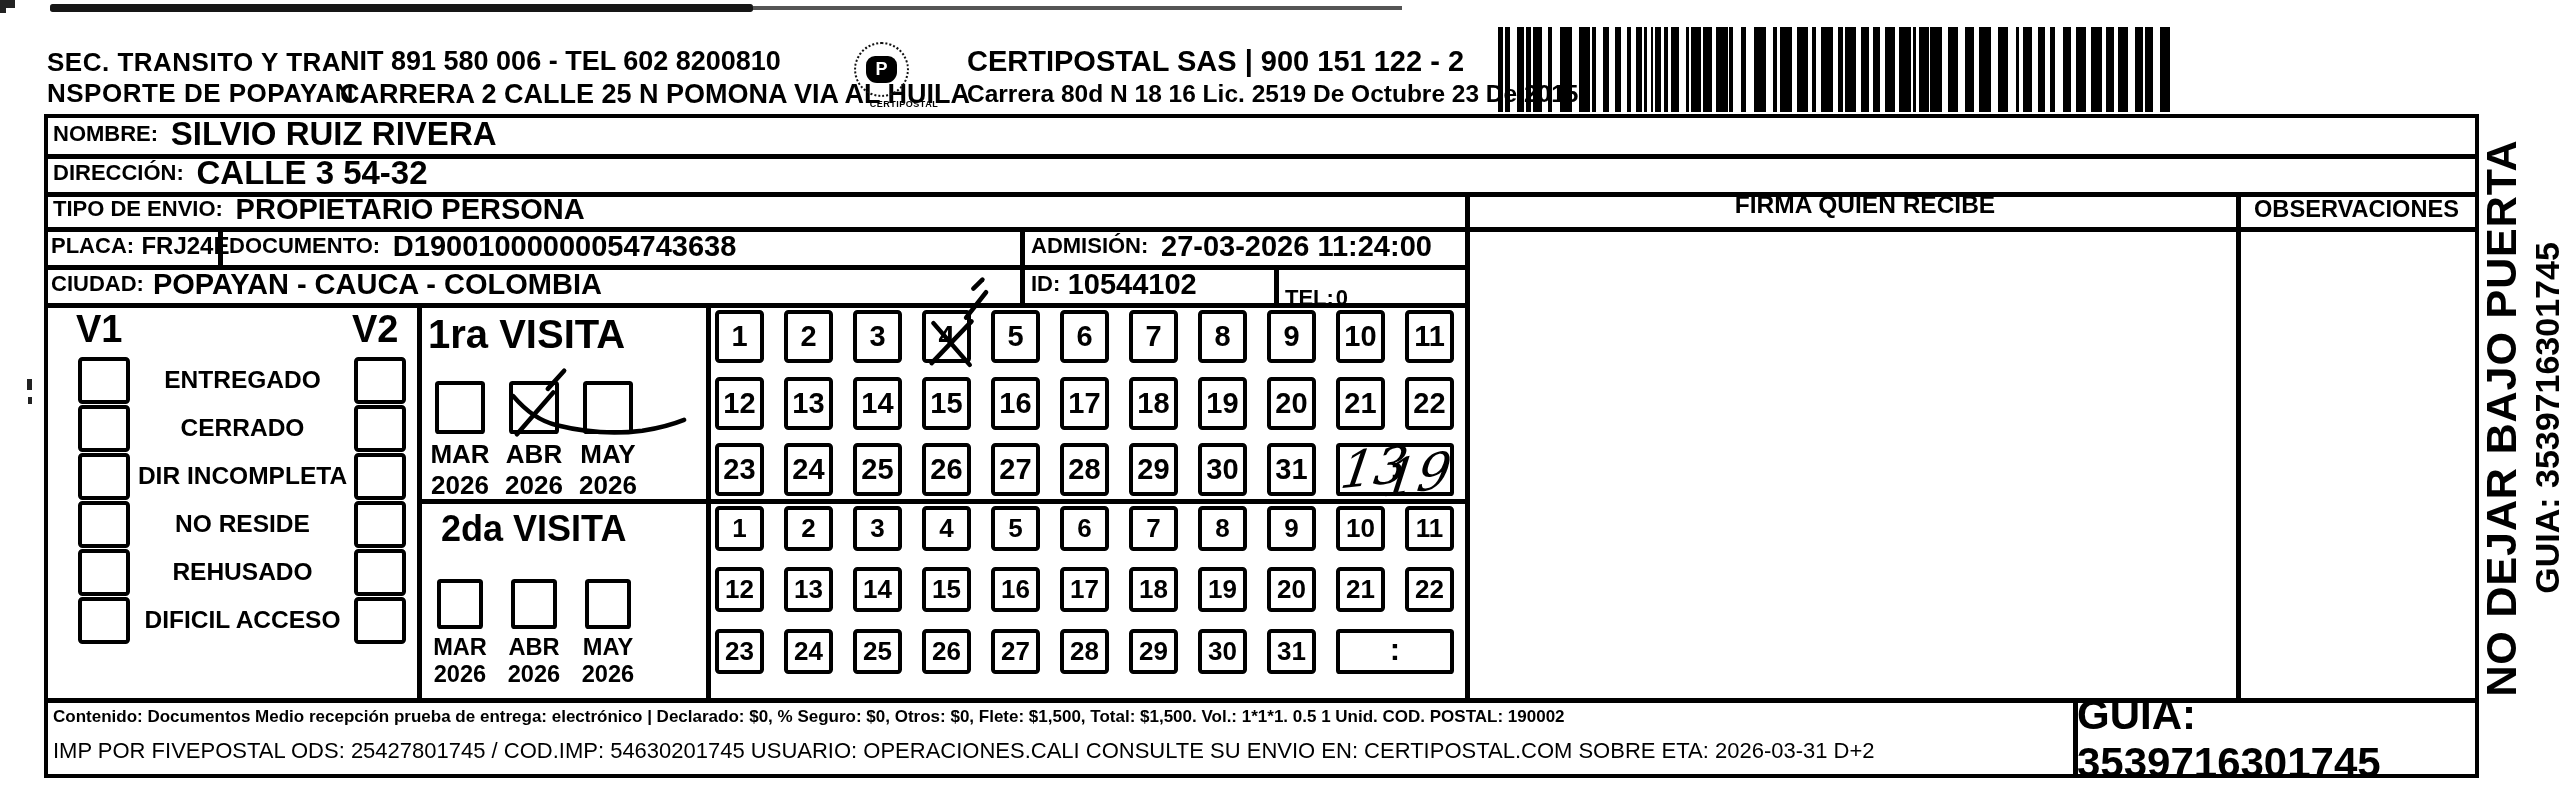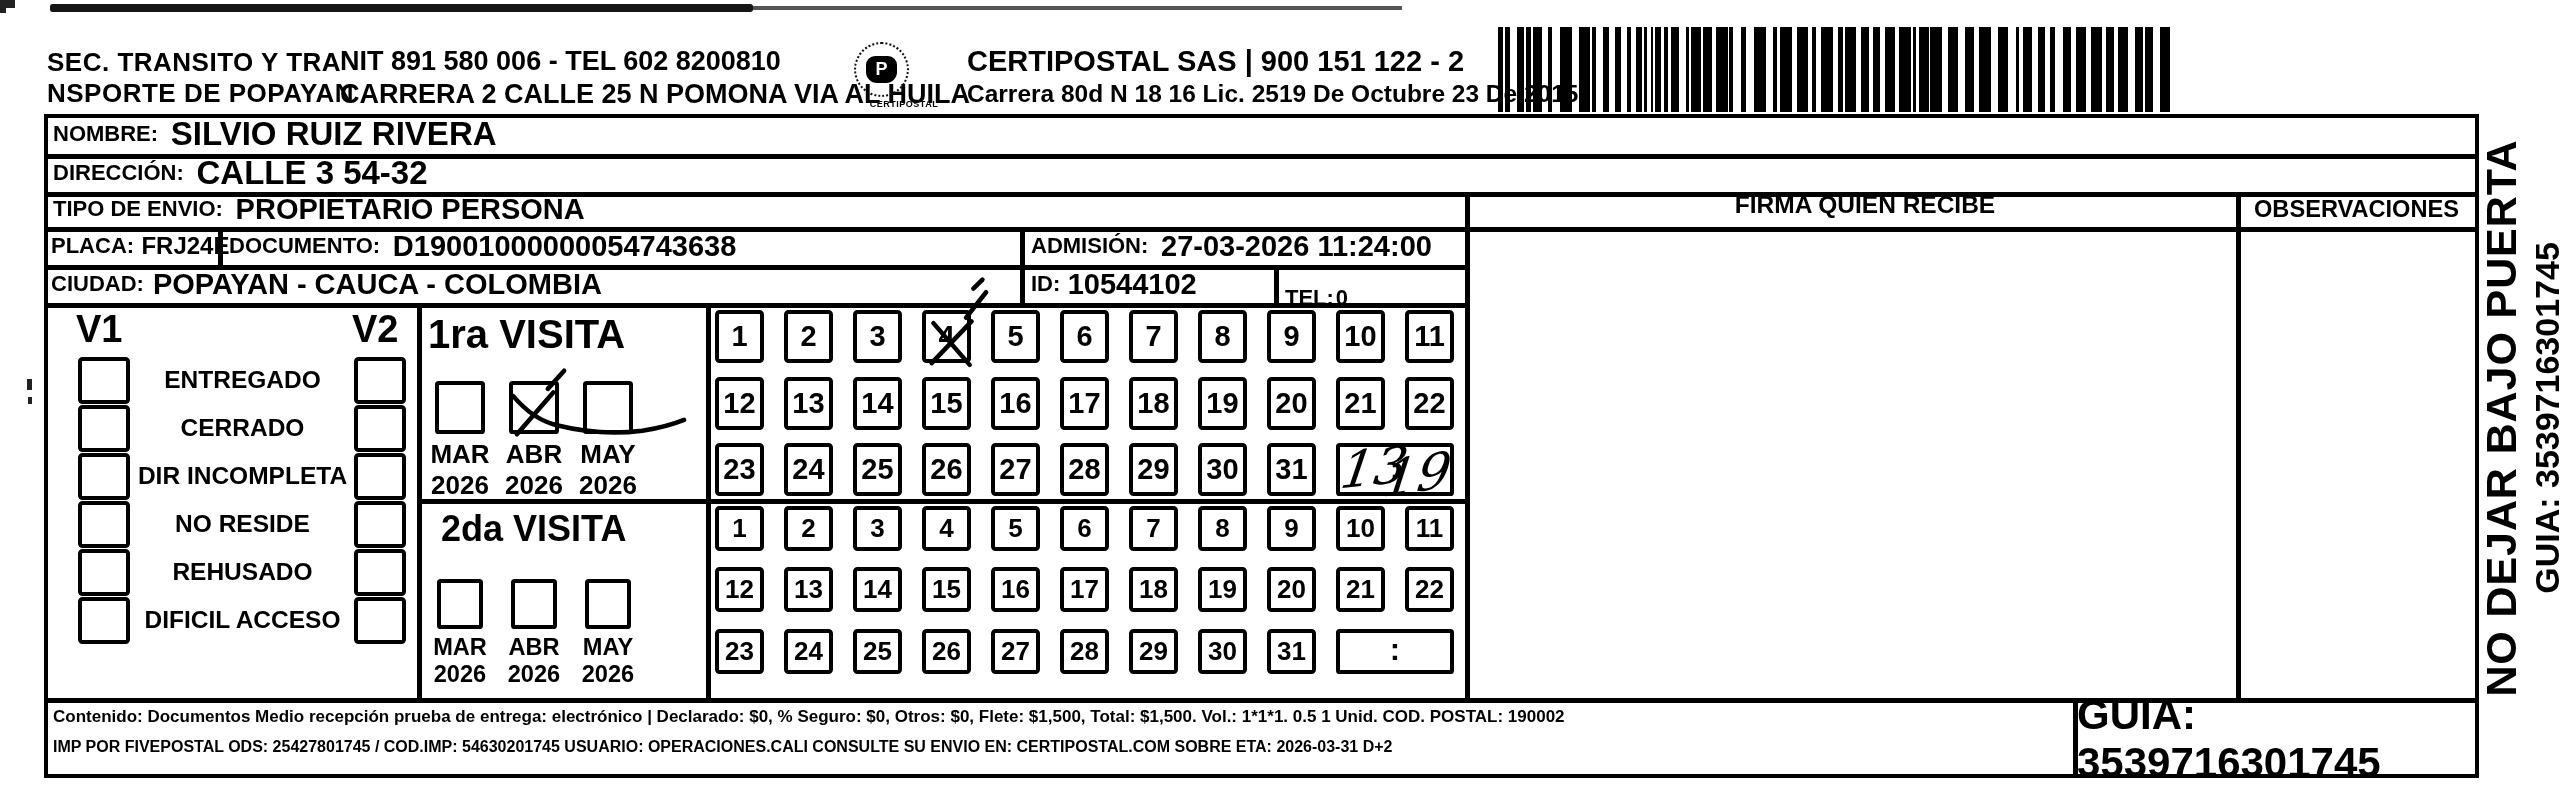--- a/index.html
+++ b/index.html
@@ -60,21 +60,21 @@
      text-align:center;font-size:31px;font-weight:700;}
   .hand{position:absolute;font-family:"DejaVu Serif", serif;font-style:italic;font-weight:400;
      font-size:51px;line-height:1;transform:skewX(-14deg) rotate(-6deg);}
   .hand.hh{left:1.8px;top:-5.4px;}
   .hand.mm{right:0px;top:1.8px;transform:skewX(-16deg) rotate(-9deg);}
   
   svg.ink{position:absolute;overflow:visible;pointer-events:none;}
   svg.ink path{stroke:#000;stroke-width:5px;fill:none;stroke-linecap:round;}
   
   .foot1{font-size:17px;font-weight:600;white-space:nowrap;}
-  .foot2{font-size:16px;font-weight:700;white-space:nowrap;}
+  .foot2{font-size:22px;font-weight:400;white-space:nowrap;}
   .guiacell{position:absolute;display:flex;align-items:center;justify-content:center;
      font-size:42px;font-weight:700;}
   
   .side{position:absolute;left:2478px;top:113px;width:96px;height:610px;}
   .side-inner{position:absolute;left:0;top:0;width:610px;height:96px;
      transform:rotate(-90deg) translateX(-610px);transform-origin:0 0;text-align:center;}
   .side-l1{font-size:43px;font-weight:700;line-height:47px;letter-spacing:0.9px;}
   .side-l2{font-size:34px;font-weight:700;line-height:44px;}
 </style>
 </head>

